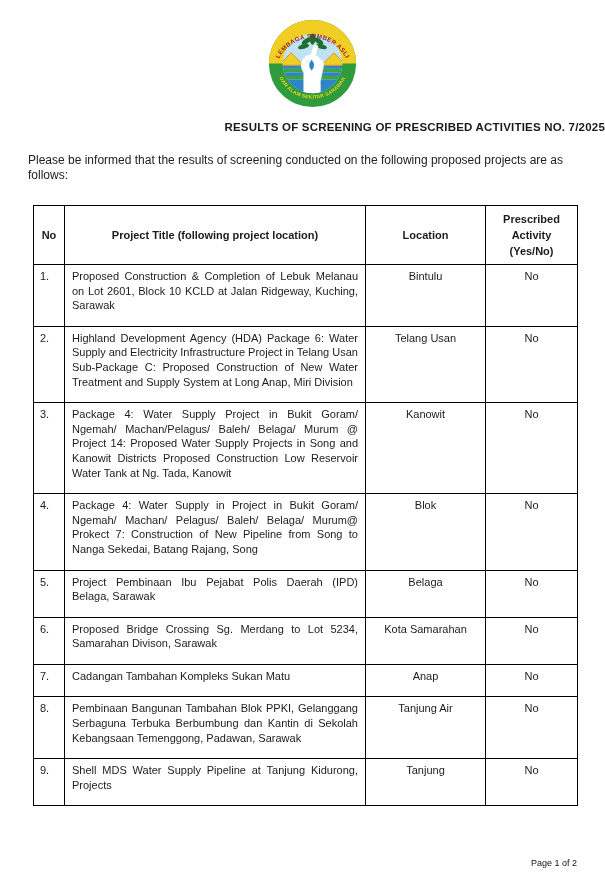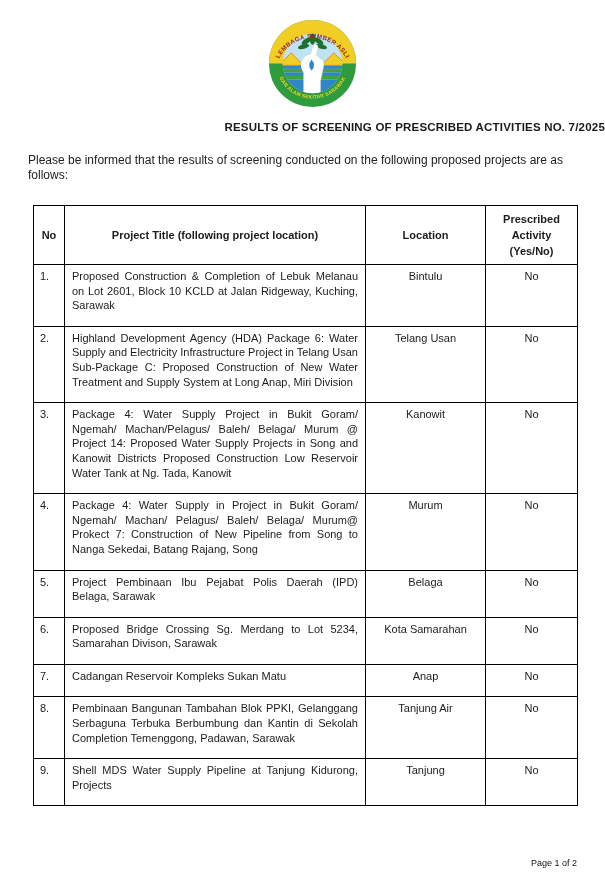--- a/index.html
+++ b/index.html
@@ -172,21 +172,21 @@
             <div class="para">Package 4: Water Supply Project in Bukit Goram/ Ngemah/ Machan/Pelagus/ Baleh/ Belaga/ Murum @ Project 14: Proposed Water Supply Projects in Song and Kanowit Districts Proposed Construction Low Reservoir Water Tank at Ng. Tada, Kanowit</div>
           </td>
           <td class="c-loc">Kanowit</td>
           <td class="c-pres">No</td>
         </tr>
         <tr>
           <td class="c-no">4.</td>
           <td class="c-title">
             <div class="para">Package 4: Water Supply in Project in Bukit Goram/ Ngemah/ Machan/ Pelagus/ Baleh/ Belaga/ Murum@ Prokect 7: Construction of New Pipeline from Song to Nanga Sekedai, Batang Rajang, Song</div>
           </td>
-          <td class="c-loc">Murum</td>
+          <td class="c-loc">Blok</td>
           <td class="c-pres">No</td>
         </tr>
         <tr>
           <td class="c-no">5.</td>
           <td class="c-title">
             <div class="para">Project Pembinaan Ibu Pejabat Polis Daerah (IPD) Belaga, Sarawak</div>
           </td>
           <td class="c-loc">Belaga</td>
           <td class="c-pres">No</td>
         </tr>
@@ -194,29 +194,29 @@
           <td class="c-no">6.</td>
           <td class="c-title">
             <div class="para">Proposed Bridge Crossing Sg. Merdang to Lot 5234, Samarahan Divison, Sarawak</div>
           </td>
           <td class="c-loc">Kota Samarahan</td>
           <td class="c-pres">No</td>
         </tr>
         <tr>
           <td class="c-no">7.</td>
           <td class="c-title">
-            <div class="para">Cadangan Reservoir Kompleks Sukan Matu</div>
+            <div class="para">Cadangan Tambahan Kompleks Sukan Matu</div>
           </td>
           <td class="c-loc">Anap</td>
           <td class="c-pres">No</td>
         </tr>
         <tr>
           <td class="c-no">8.</td>
           <td class="c-title">
-            <div class="para">Pembinaan Bangunan Tambahan Blok PPKI, Gelanggang Serbaguna Terbuka Berbumbung dan Kantin di Sekolah Completion Temenggong, Padawan, Sarawak</div>
+            <div class="para">Pembinaan Bangunan Tambahan Blok PPKI, Gelanggang Serbaguna Terbuka Berbumbung dan Kantin di Sekolah Kebangsaan Temenggong, Padawan, Sarawak</div>
           </td>
           <td class="c-loc">Tanjung Air</td>
           <td class="c-pres">No</td>
         </tr>
         <tr>
           <td class="c-no">9.</td>
           <td class="c-title">
             <div class="para">Shell MDS Water Supply Pipeline at Tanjung Kidurong, Projects</div>
           </td>
           <td class="c-loc">Tanjung</td>

